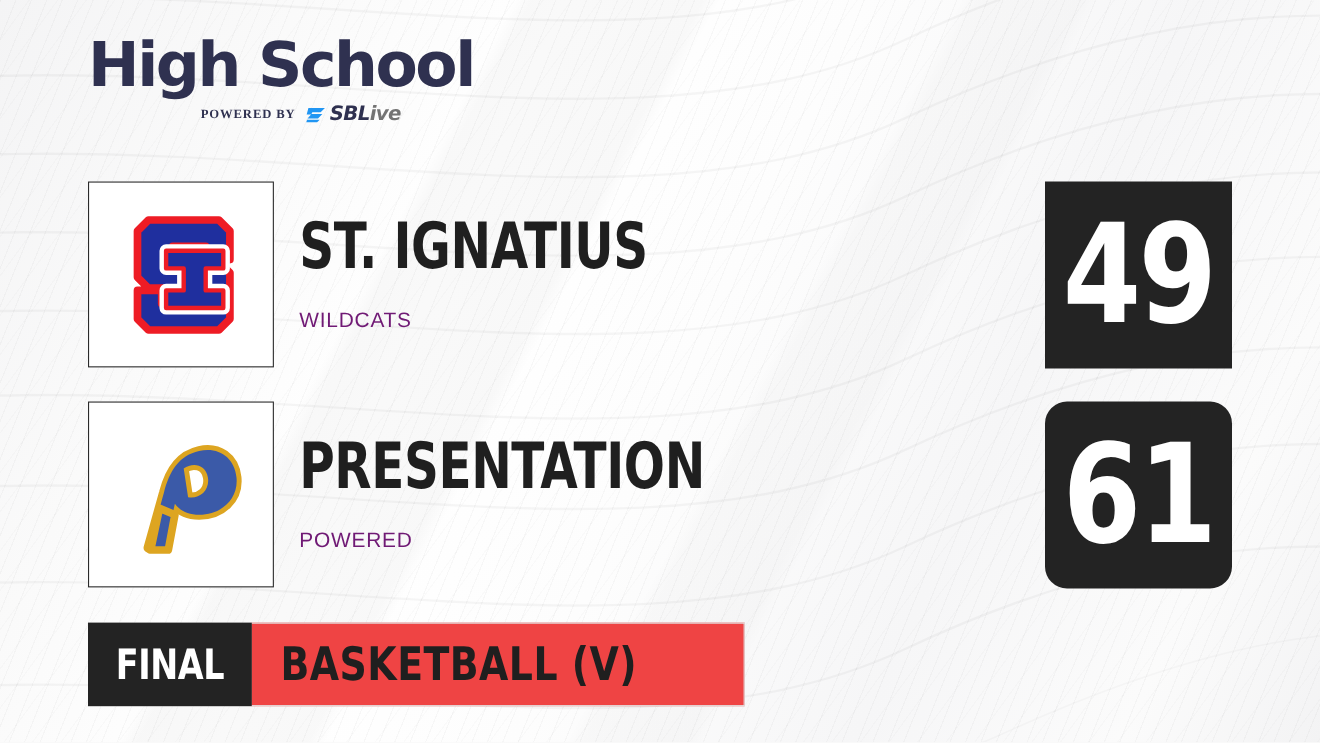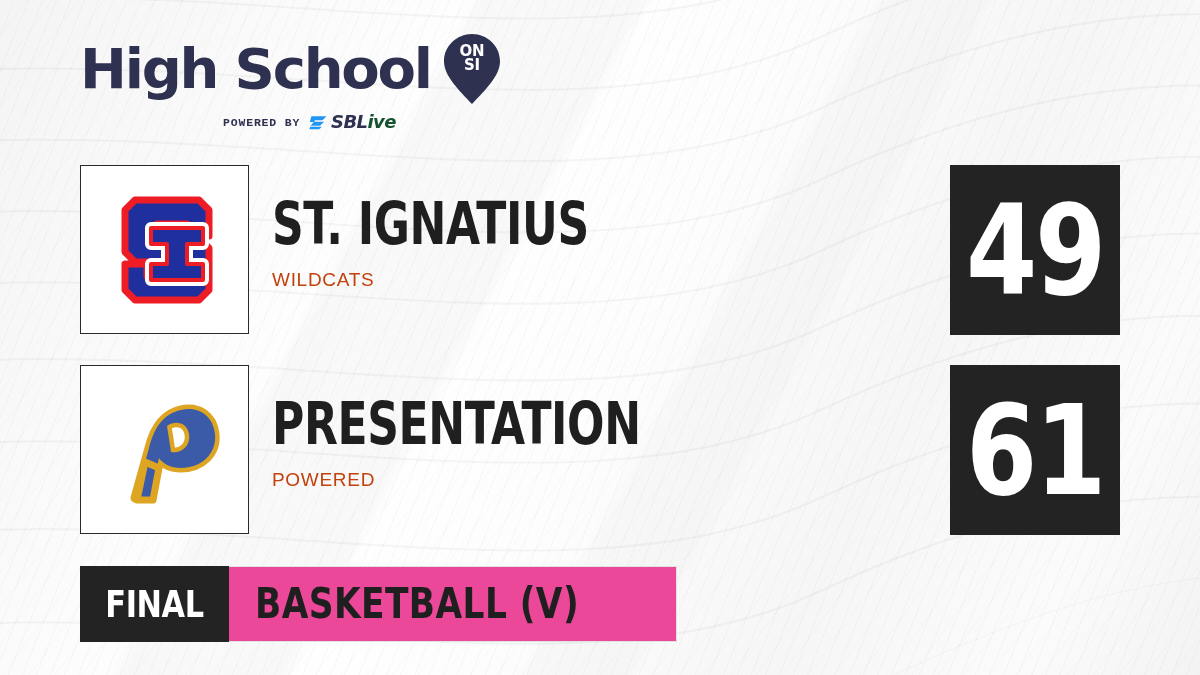--- a/index.html
+++ b/index.html
@@ -100,39 +100,39 @@
   .powered {
     display: flex;
     align-items: center;
     justify-content: center;
     gap: 9px;
     margin-top: 7px;
     padding-left: 36px;
   }
 
   .powered-text {
-    font-family: Liberation Mono, monospace;
+    font-family: Liberation Serif, serif;
     font-size: 11.5px;
     font-weight: 700;
     letter-spacing: 0.8px;
     color: #2f3150;
   }
 
   .sblive { display: flex; align-items: center; gap: 3px; }
   .sblive-bolt { width: 19px; height: 17px; display: block; }
   .sblive-word {
     font-family: "DejaVu Sans", sans-serif;
     font-size: 18px;
     font-weight: 700;
     font-style: italic;
     letter-spacing: -0.6px;
     color: #2f3150;
     line-height: 1;
   }
-  .sblive-word .lite { color: #14532d; }
+  .sblive-word .lite { color: #737373; }
 
   
   .team-row { position: absolute; left: 80px; }
   .team-row.row-1 { top: 165px; }
   .team-row.row-2 { top: 365px; }
 
   .logo-card {
     position: absolute;
     left: 0; top: 0;
     width: 169px;
@@ -158,41 +158,41 @@
     font-weight: 700;
     letter-spacing: -0.5px;
     color: #1f1f1f;
     line-height: 1;
     white-space: nowrap;
     transform: scaleX(0.76);
     transform-origin: left center;
   }
 
   .team-mascot {
-    margin-top: 16px;
+    margin-top: 28px;
     font-family: "Liberation Sans", sans-serif;
     font-size: 19px;
     font-weight: 400;
     letter-spacing: 0.7px;
-    color: #c2410c;
+    color: #701a75;
   }
 
   
   .score-box {
     position: absolute;
     left: 950px;
     width: 170px;
     height: 170px;
     background: #232323;
     display: flex;
     align-items: center;
     justify-content: center;
   }
   .score-box.box-1 { top: 165px; }
-  .score-box.box-2 { top: 365px; }
+  .score-box.box-2 { top: 365px; border-radius: 20px; }
 
   .score-value {
     font-family: "DejaVu Sans", sans-serif;
     font-size: 125px;
     font-weight: 700;
     color: #ffffff;
     line-height: 1;
     letter-spacing: -3px;
     transform: scaleX(0.82);
     transform-origin: center;
@@ -221,21 +221,21 @@
     font-size: 38px;
     font-weight: 700;
     color: #ffffff;
     letter-spacing: -0.5px;
     line-height: 1;
     transform: scaleX(0.80);
     transform-origin: center;
   }
 
   .status-sport {
-    background: #ec4899;
+    background: #ef4444;
     border: 1.5px solid #e2e2e2;
     border-left: none;
     min-width: 366px;
     display: flex;
     align-items: center;
     padding: 0 26px;
   }
   .status-sport-text {
     font-family: "DejaVu Sans", sans-serif;
     font-size: 42px;
@@ -273,29 +273,20 @@
       <g fill="none" stroke="#000000" stroke-opacity="0.022" stroke-width="1.4">
         <path d="M-100 60 C 350 -20, 700 140, 980 20 S 1400 -80, 1520 10"></path>
         <path d="M-100 760 C 350 680, 700 830, 980 700 S 1400 610, 1520 690"></path>
       </g>
     </svg>
   </div>
 
   <div class="header">
     <div class="wordmark">
       <span class="wordmark-text">High School</span>
-      <span class="pin">
-        <svg viewBox="0 0 62 74" aria-hidden="true">
-          <path d="M31 2 C15.5 2 3 14.2 3 29.2 C3 44 18 58 31 72 C44 58 59 44 59 29.2 C59 14.2 46.5 2 31 2 Z" fill="#2f3150"></path>
-        </svg>
-        <span class="pin-label">
-          <span>ON</span><br>
-          <span>SI</span>
-        </span>
-      </span>
     </div>
 
     <div class="powered">
       <span class="powered-text">POWERED BY</span>
       <span class="sblive">
         <svg class="sblive-bolt" viewBox="0 0 24 20" aria-hidden="true">
           <path d="M3 2 L22 2 L17 7 L7.5 7 L6.5 9 L19 9 L14 14 L2 14 L6 9.5 L1 9.5 Z" fill="#2196f3"></path>
           <path d="M1.5 15.5 L16 15.5 L13 18.5 L0.5 18.5 Z" fill="#2196f3"></path>
         </svg>
         <span class="sblive-word"><span>SBL</span><span class="lite">ive</span></span>

